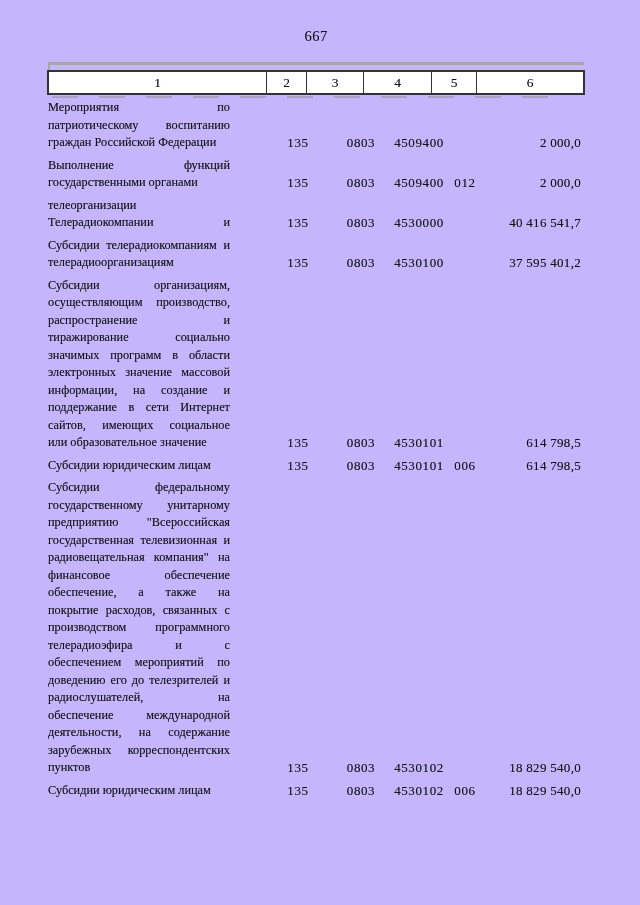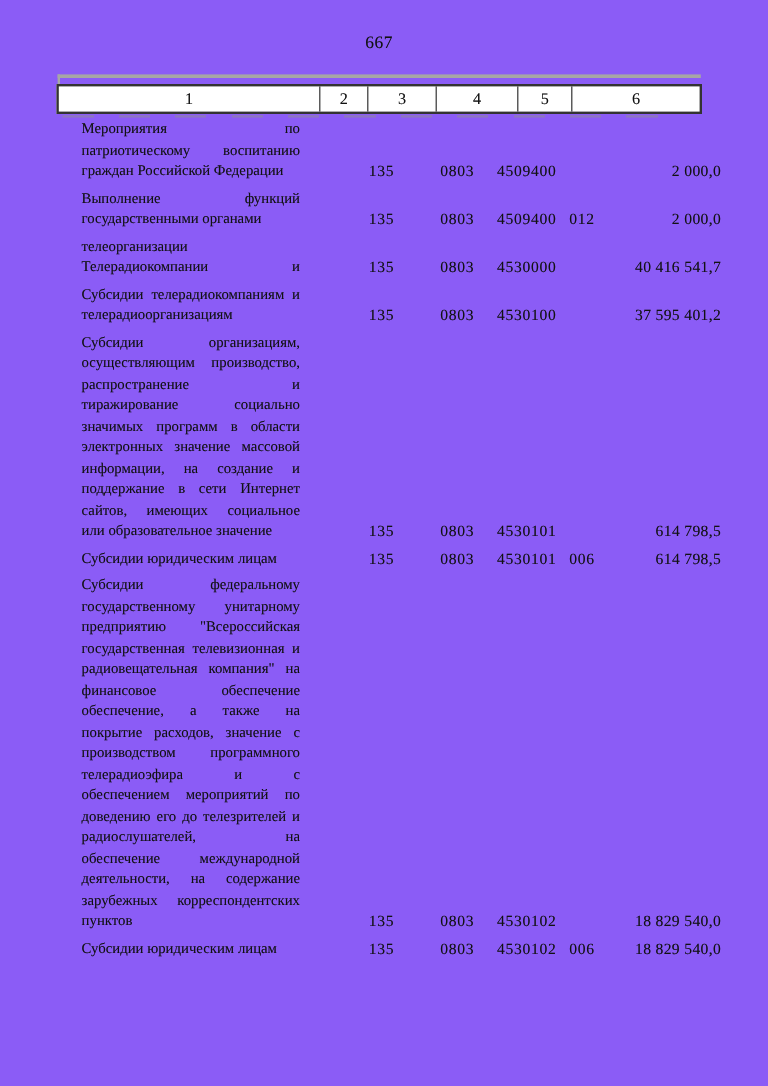--- a/index.html
+++ b/index.html
@@ -1,17 +1,17 @@
 <!DOCTYPE html>
 <html><head>
 <meta charset="utf-8">
 <style>
   html,body{margin:0;padding:0;background:#ffffff;}
   .page{
-    position:relative;width:640px;height:905px;background:#8b5cf6;overflow:hidden;
+    position:relative;width:640px;height:905px;background:#c4b5fd;overflow:hidden;
     font-family:"Liberation Serif","DejaVu Serif",serif;color:#121212;
     text-shadow:0 0 0.4px rgba(0,0,0,0.35);
   }
   .page-number{
     position:absolute;top:28px;left:47px;width:538px;text-align:center;
     font-size:14.5px;letter-spacing:0.5px;
   }
   
   .scan-top{position:absolute;left:48px;top:62px;width:536px;height:3px;background:#a6a6a6;}
   .scan-corner{position:absolute;left:48px;top:62px;width:2px;height:10px;background:#a6a6a6;}
@@ -26,21 +26,21 @@
   .hc{
     display:flex;align-items:center;justify-content:center;
     font-size:13.5px;box-sizing:border-box;border-left:1.5px solid #333333;
   }
   .hc1{flex:1;border-left:none;}
   .hc2{width:40px;}
   .hc3{width:57px;}
   .hc4{width:68px;}
   .hc5{width:45px;}
   .hc6{width:107px;}
-  .tbody{position:absolute;left:47px;top:99px;width:538px;margin-left:20px;}
+  .tbody{position:absolute;left:47px;top:99px;width:538px;}
   .trow{position:relative;margin-bottom:5px;}
   .desc{margin-left:1px;width:182px;font-size:12.3px;line-height:17.5px;}
   .line{text-align:justify;text-align-last:justify;}
   .line.last{text-align-last:left;}
   .val{
     position:absolute;bottom:0;font-size:13px;line-height:17.5px;
     letter-spacing:0.6px;white-space:nowrap;
   }
   .v2{left:251px;transform:translateX(-50%);}
   .v3{left:314px;transform:translateX(-50%);}
@@ -141,21 +141,21 @@
       </div>
       <div class="trow">
         <div class="desc">
           <div class="line">Субсидии федеральному</div>
           <div class="line">государственному унитарному</div>
           <div class="line">предприятию "Всероссийская</div>
           <div class="line">государственная телевизионная и</div>
           <div class="line">радиовещательная компания" на</div>
           <div class="line">финансовое обеспечение</div>
           <div class="line">обеспечение, а также на</div>
-          <div class="line">покрытие расходов, значение с</div>
+          <div class="line">покрытие расходов, связанных с</div>
           <div class="line">производством программного</div>
           <div class="line">телерадиоэфира и с</div>
           <div class="line">обеспечением мероприятий по</div>
           <div class="line">доведению его до телезрителей и</div>
           <div class="line">радиослушателей, на</div>
           <div class="line">обеспечение международной</div>
           <div class="line">деятельности, на содержание</div>
           <div class="line">зарубежных корреспондентских</div>
           <div class="line last">пунктов</div>
         </div>

